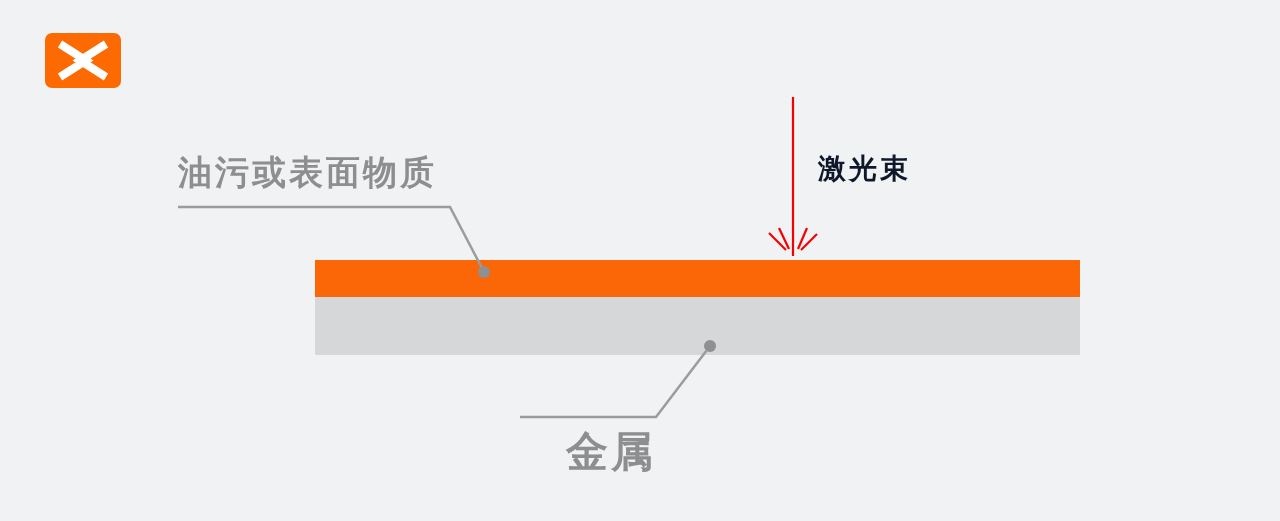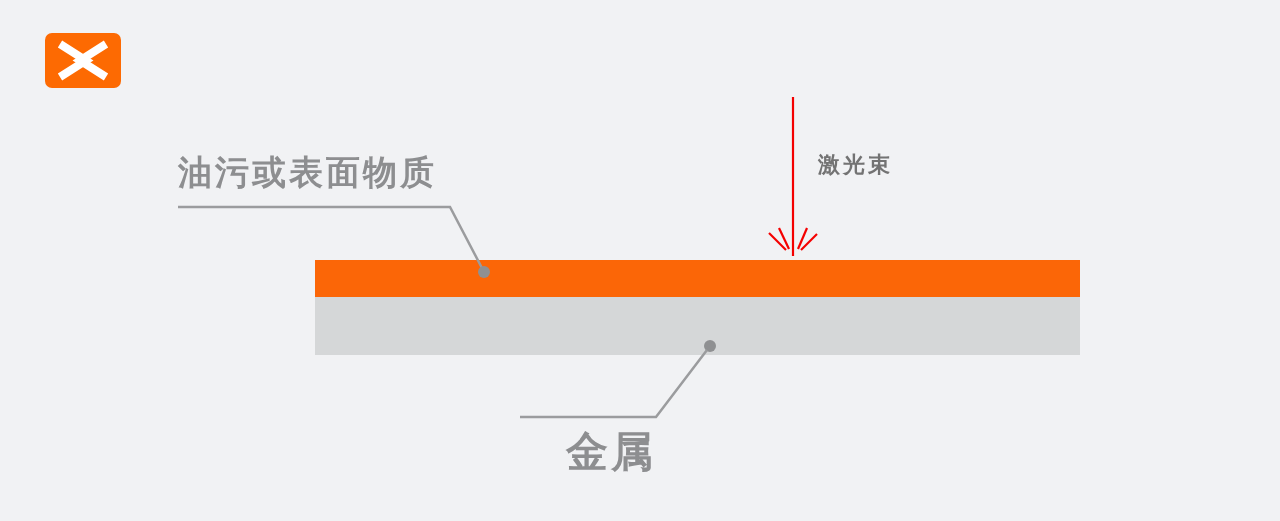--- a/index.html
+++ b/index.html
@@ -65,22 +65,22 @@
   }
   .label-gray { color: #8d8e90; }
   .label-surface {
     left: 178px;
     top: 150px;
     font-size: 34px;
   }
   .label-laser {
     left: 818px;
     top: 150px;
-    font-size: 22px;
-    color: #737373;
+    font-size: 28px;
+    color: #0f172a;
   }
   .label-metal {
     left: 566px;
     top: 424px;
     font-size: 42px;
   }
 </style>
 </head>
 <body>
 

